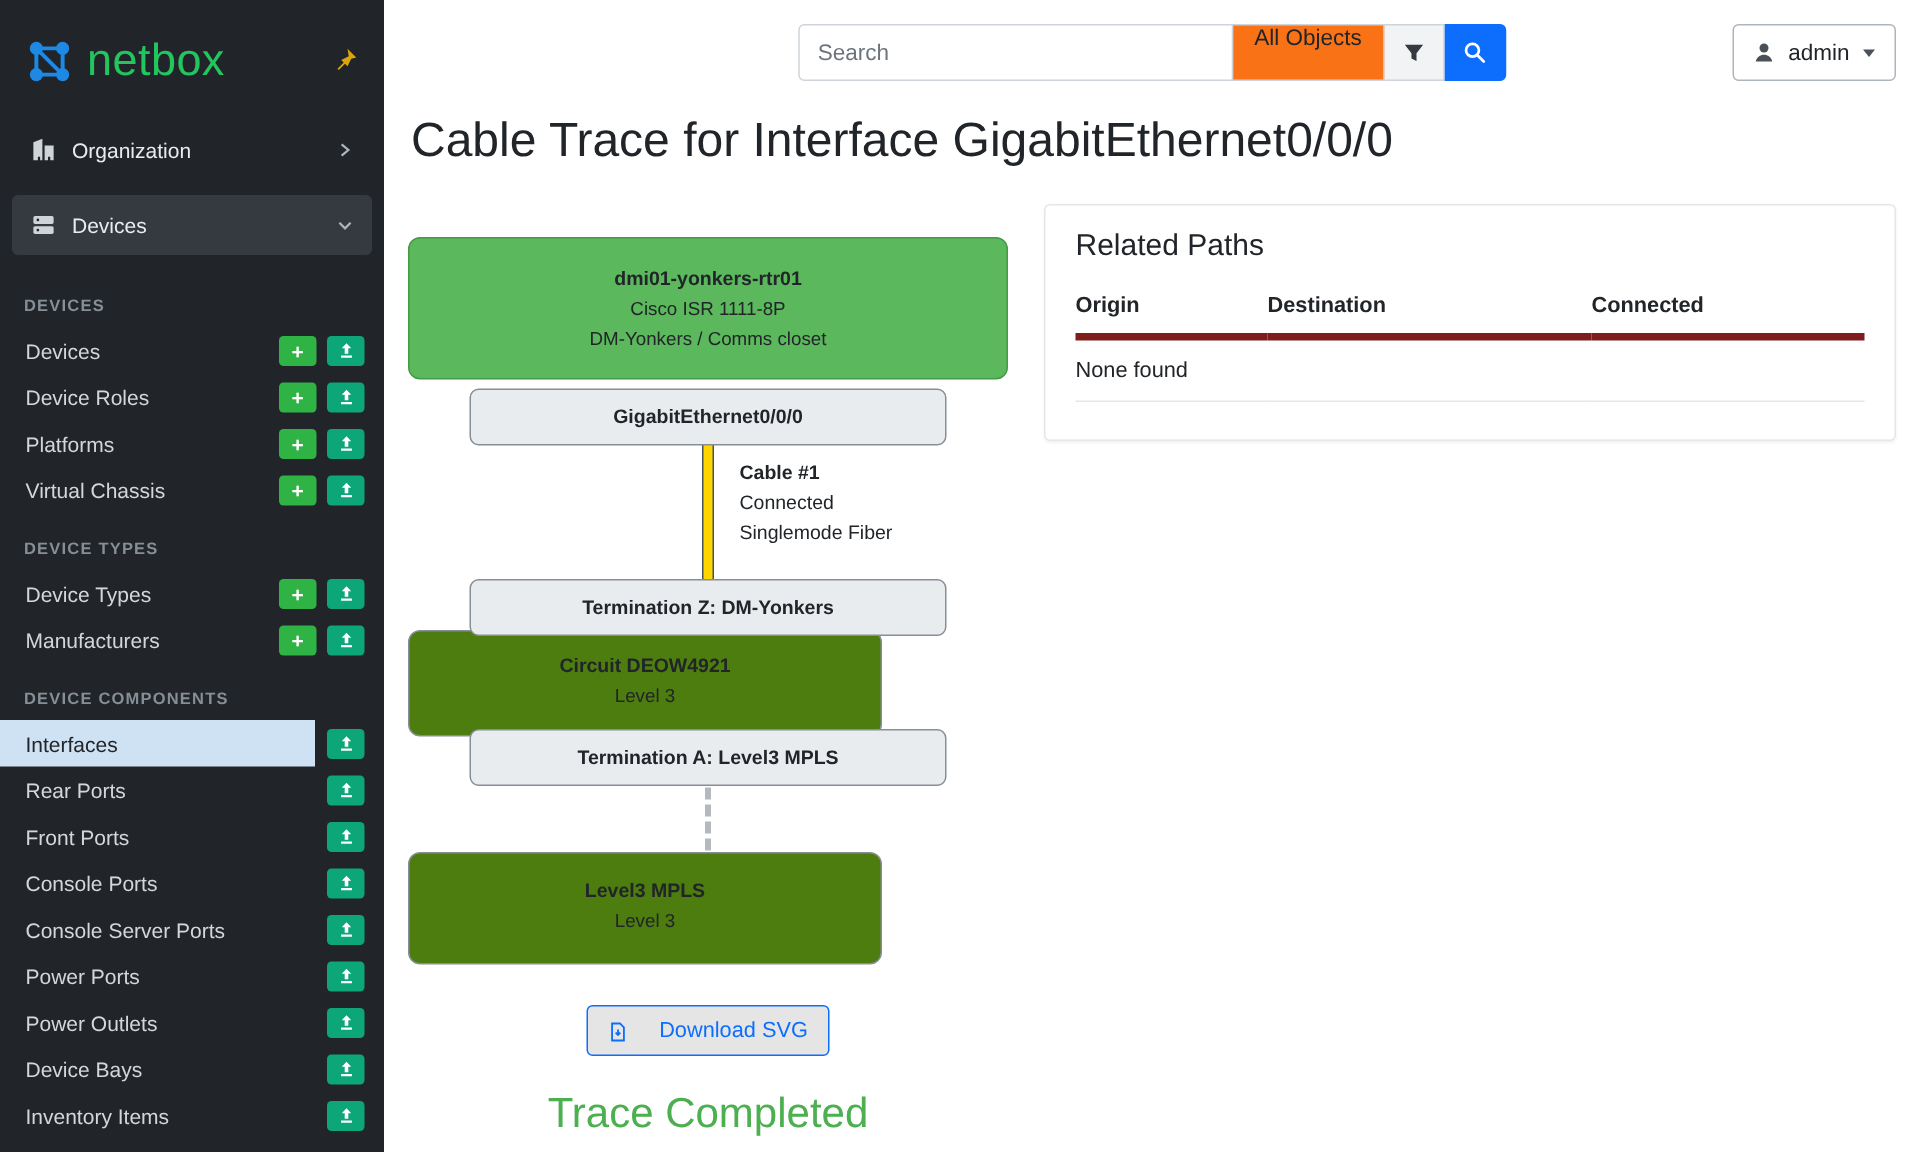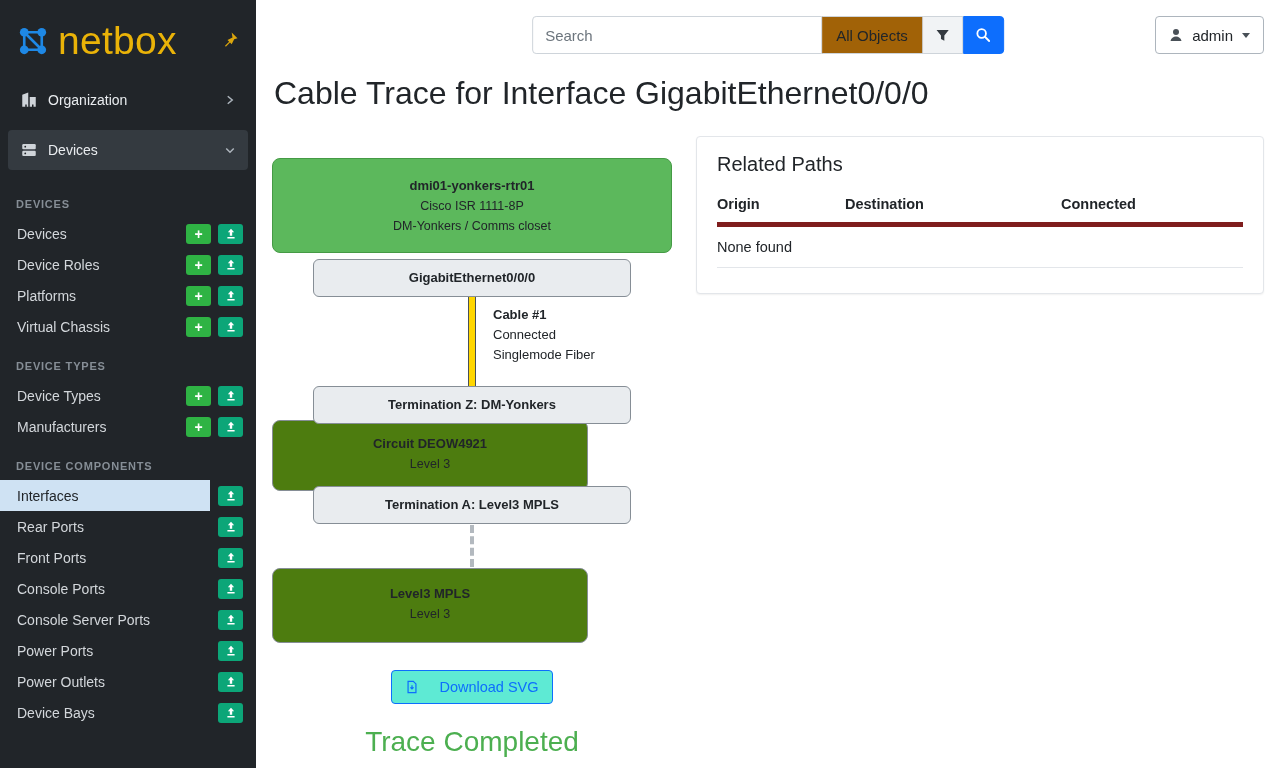--- a/index.html
+++ b/index.html
@@ -3,41 +3,41 @@
 <meta charset="utf-8">
 <style>
   *{box-sizing:border-box;margin:0;padding:0}
   html,body{width:1280px;height:768px;overflow:hidden;font-family:"Liberation Sans",sans-serif;background:#fff;color:#212529}
   .app{display:flex;width:1280px;height:768px}
 
   
   .sidebar{width:256px;min-width:256px;height:768px;background:#212529;overflow:hidden}
   .logo-row{display:flex;align-items:center;justify-content:space-between;padding:14px 14px 8px 12px;height:76px}
   .logo{display:flex;align-items:center;gap:4px;text-decoration:none;cursor:pointer}
-  .logo-text{color:#eab308;font-size:39px;font-weight:500;letter-spacing:.3px}
+  .logo-text{color:#22c55e;font-size:30px;font-weight:500;letter-spacing:.3px}
   .pin-btn{background:none;border:none;cursor:pointer;padding:2px}
   .nav-top{display:flex;align-items:center;gap:10px;height:40px;padding:0 12px;margin:4px 8px 10px;border-radius:4px;color:#e9ecef;font-size:14px;font-weight:500;cursor:pointer}
   .nav-top .lbl{flex:1}
   .nav-top.active{background:#343a40}
   .sec-header{padding:18px 16px 8px;font-size:11px;font-weight:700;letter-spacing:.8px;color:#868e96}
   .srow{display:flex;align-items:center;height:31px;padding-right:13px}
   .slink{flex:1;height:100%;display:flex;align-items:center;padding-left:17px;color:#d3d7db;font-size:14px;text-decoration:none;cursor:pointer}
   .srow.active .slink{background:#cfe2f3;color:#212529}
   .btns{display:flex;gap:7px;margin-left:8px}
   .sbtn{width:25px;height:20px;border:none;border-radius:3px;color:#fff;display:flex;align-items:center;justify-content:center;font-size:14px;font-weight:700;cursor:pointer;padding:0;line-height:1}
   .badd{background:#2fb344}
   .bimp{background:#0ca678}
 
   
   .main{flex:1;display:flex;flex-direction:column;background:#fff;overflow:hidden}
   .topbar{height:70px;display:flex;align-items:center;position:relative;padding:0 16px}
   .searchgroup{position:absolute;left:50%;transform:translateX(-50%);display:flex;height:38px;top:16px}
   .search-input{width:290px;height:38px;border:1px solid #ced4da;border-radius:4px 0 0 4px;padding:0 12px;font-size:15px;outline:none;font-family:"Liberation Sans",sans-serif}
   .search-input::placeholder{color:#6c757d}
-  .obj-select{height:38px;display:flex;align-items:center;padding:0 14px;border:1px solid #ced4da;border-left:none;font-size:15px;background:#a16207;cursor:pointer;white-space:nowrap}
+  .obj-select{height:38px;display:flex;align-items:flex-start;padding:0 14px;border:1px solid #ced4da;border-left:none;font-size:15px;background:#f97316;cursor:pointer;white-space:nowrap}
   .filter-btn{width:40px;height:38px;border:1px solid #ced4da;border-left:none;background:#f1f3f5;display:flex;align-items:center;justify-content:center;cursor:pointer}
   .search-btn{width:41px;height:38px;border:1px solid #0d6efd;background:#0d6efd;border-radius:0 4px 4px 0;display:flex;align-items:center;justify-content:center;cursor:pointer}
   .user-btn{margin-left:auto;height:38px;display:flex;align-items:center;gap:8px;padding:0 12px;background:#fff;border:1px solid #adb5bd;border-radius:4px;font-size:15px;cursor:pointer;color:#212529}
 
   
   .page-title{font-size:32px;font-weight:400;color:#212529;margin:2px 0 0;padding-left:18px;line-height:42px}
   .page-body{display:flex;align-items:flex-start;padding:22px 16px 0 16px}
   .trace-col{width:400px;margin-top:22px}
   .trace-canvas{position:relative;width:400px;height:486px}
   .tbox{position:absolute;text-align:center;cursor:pointer}
@@ -51,21 +51,21 @@
   .bigbox{left:0;width:316px;background:#4d7c0f;border:1px solid #868e96;border-radius:8px;z-index:1}
   .box-circuit{top:262px;height:71px;padding-top:13px}
   .box-far{top:410px;height:75px;padding-top:15px}
   .bigbox .t1{font-weight:700;font-size:13px;line-height:20px}
   .bigbox .t2{font-size:12.5px;line-height:20px}
   .cable-line{position:absolute;left:196px;top:126px;width:8px;height:102px;background:#ffd600;border-left:1px solid #495057;border-right:1px solid #495057}
   .cable-info{position:absolute;left:221px;top:147px;text-align:left;font-size:13px;line-height:20px}
   .cable-info .c1{font-weight:700;cursor:pointer}
   .dash-line{position:absolute;left:198px;top:367px;height:42px;width:0;border-left:4px dashed #b3b9bf}
   .download-row{width:400px;display:flex;justify-content:center;margin-top:26px}
-  .download-btn{display:flex;align-items:center;gap:20px;padding:8px 13px;border:1px solid #0d6efd;color:#0d6efd;background:#5eead4;border-radius:4px;font-size:14.5px;cursor:pointer}
+  .download-btn{display:flex;align-items:flex-end;gap:20px;padding:8px 13px;border:1px solid #0d6efd;color:#0d6efd;background:#e5e5e5;border-radius:4px;font-size:14.5px;cursor:pointer}
   .trace-status{width:400px;text-align:center;margin-top:22px;font-size:28px;color:#4caf50;font-weight:400}
 
   
   .card{flex:1;margin-left:24px;border:1px solid #e3e6ea;border-radius:4px;box-shadow:0 1px 2px rgba(0,0,0,.06);padding:16px 20px;background:#fff;min-height:158px}
   .card-title{font-size:20px;font-weight:500;margin-bottom:14px}
   .rp-table{width:100%;border-collapse:collapse;font-size:14.5px}
   .rp-table th{text-align:left;font-weight:700;padding:6px 0 10px;border-bottom:5px solid #7f1d1d}
   .rp-table th.c1{width:128px}
   .rp-table th.c2{width:216px}
   .rp-table td{padding:12px 0;border-bottom:1px solid #e3e6ea;color:#212529}
@@ -260,20 +260,30 @@
       <span class="btns">
         <button class="sbtn bimp">
             <svg width="12" height="12" viewBox="0 0 16 16">
               <path fill="#fff" d="M8 1l4.2 4.6H9.6v4.8H6.4V5.6H3.8L8 1zM3.2 12h9.6v2H3.2z"></path>
             </svg>
           </button>
       </span>
     </div>
     <div class="srow">
       <a class="slink">Device Bays</a>
+      <span class="btns">
+        <button class="sbtn bimp">
+            <svg width="12" height="12" viewBox="0 0 16 16">
+              <path fill="#fff" d="M8 1l4.2 4.6H9.6v4.8H6.4V5.6H3.8L8 1zM3.2 12h9.6v2H3.2z"></path>
+            </svg>
+          </button>
+      </span>
+    </div>
+    <div class="srow">
+      <a class="slink">Inventory Items</a>
       <span class="btns">
         <button class="sbtn bimp">
             <svg width="12" height="12" viewBox="0 0 16 16">
               <path fill="#fff" d="M8 1l4.2 4.6H9.6v4.8H6.4V5.6H3.8L8 1zM3.2 12h9.6v2H3.2z"></path>
             </svg>
           </button>
       </span>
     </div>
   </aside>
 

